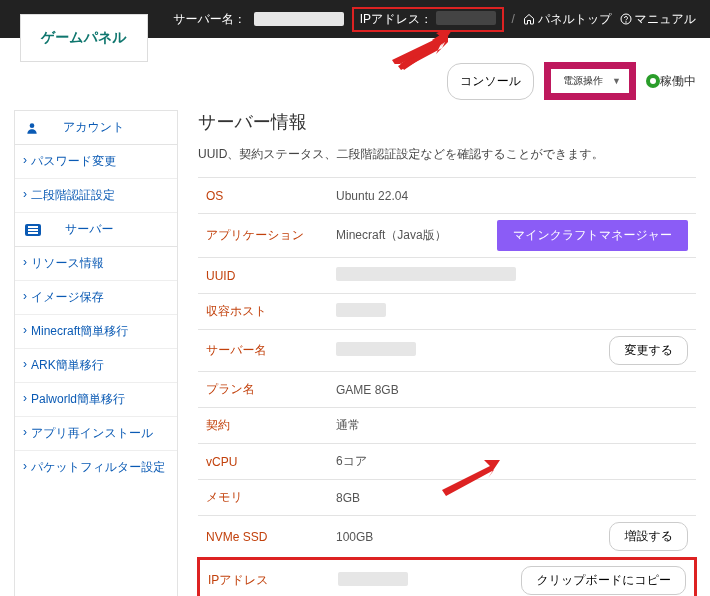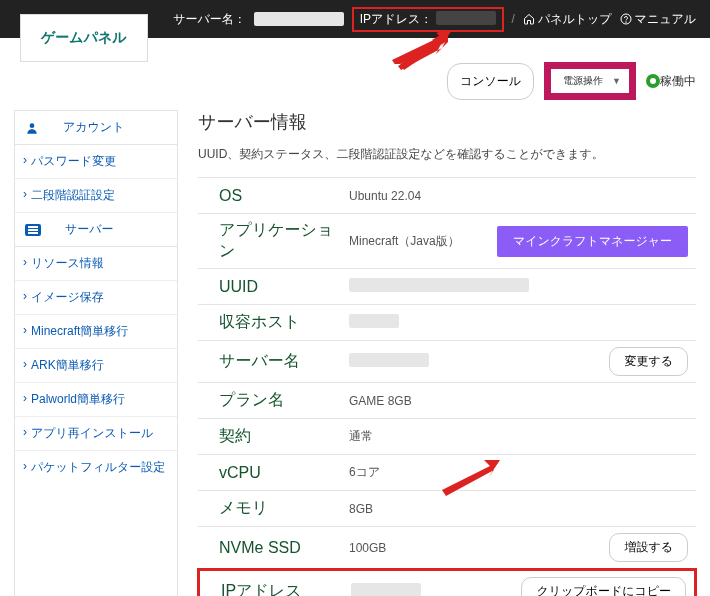--- a/index.html
+++ b/index.html
@@ -31,21 +31,21 @@
     .side-head.server .chip span { width:10px; height:2px; background:#fff; box-shadow:0 -3px 0 #fff,0 3px 0 #fff; }
     .side-item { display:block; padding:8px 10px 8px 16px; color:#0a5ab4; font-size:12px; border-bottom:1px solid #eee; cursor:pointer; position:relative; }
     .side-item::before { content:"›"; color:#0a5ab4; position:absolute; left:8px; }
     .side-item:last-child { border-bottom:none; }
     
     .main { flex:1; }
     h1 { font-size:18px; font-weight:normal; margin-bottom:12px; }
     .desc { font-size:12px; color:#444; margin-bottom:14px; }
     .table { width:100%; border-top:1px solid #e3e3e3; }
     .row { display:flex; align-items:center; border-bottom:1px solid #e3e3e3; min-height:36px; padding:6px 8px; }
-    .row .label { width:130px; color:#14532d; font-size:16px;margin-left:13px; }
+    .row .label { width:130px; color:#c2410c; font-size:12px; }
     .row .value { flex:1; color:#555; font-size:12px; }
     .row .action { }
     .btn-blue { background:#8b5cf6; color:#fff; border:none; padding:7px 16px; font-size:12px; cursor:pointer; border-radius:2px; }
     .btn-outline { border:1px solid #ccc; background:#fff; padding:5px 14px; font-size:12px; cursor:pointer; border-radius:10px; }
     .ip-row-highlight { border:3px solid #d22; margin:-1px; }
     .blur { background:#e6e6e6; color:transparent; border-radius:2px; display:inline-block; min-width:90px; height:14px; }
     
     .arrow1 { position:absolute; left:388px; top:30px; pointer-events:none; }
     .arrow2 { position:absolute; left:436px; top:456px; pointer-events:none; }
     .arrow-svg { fill:#d22; }

